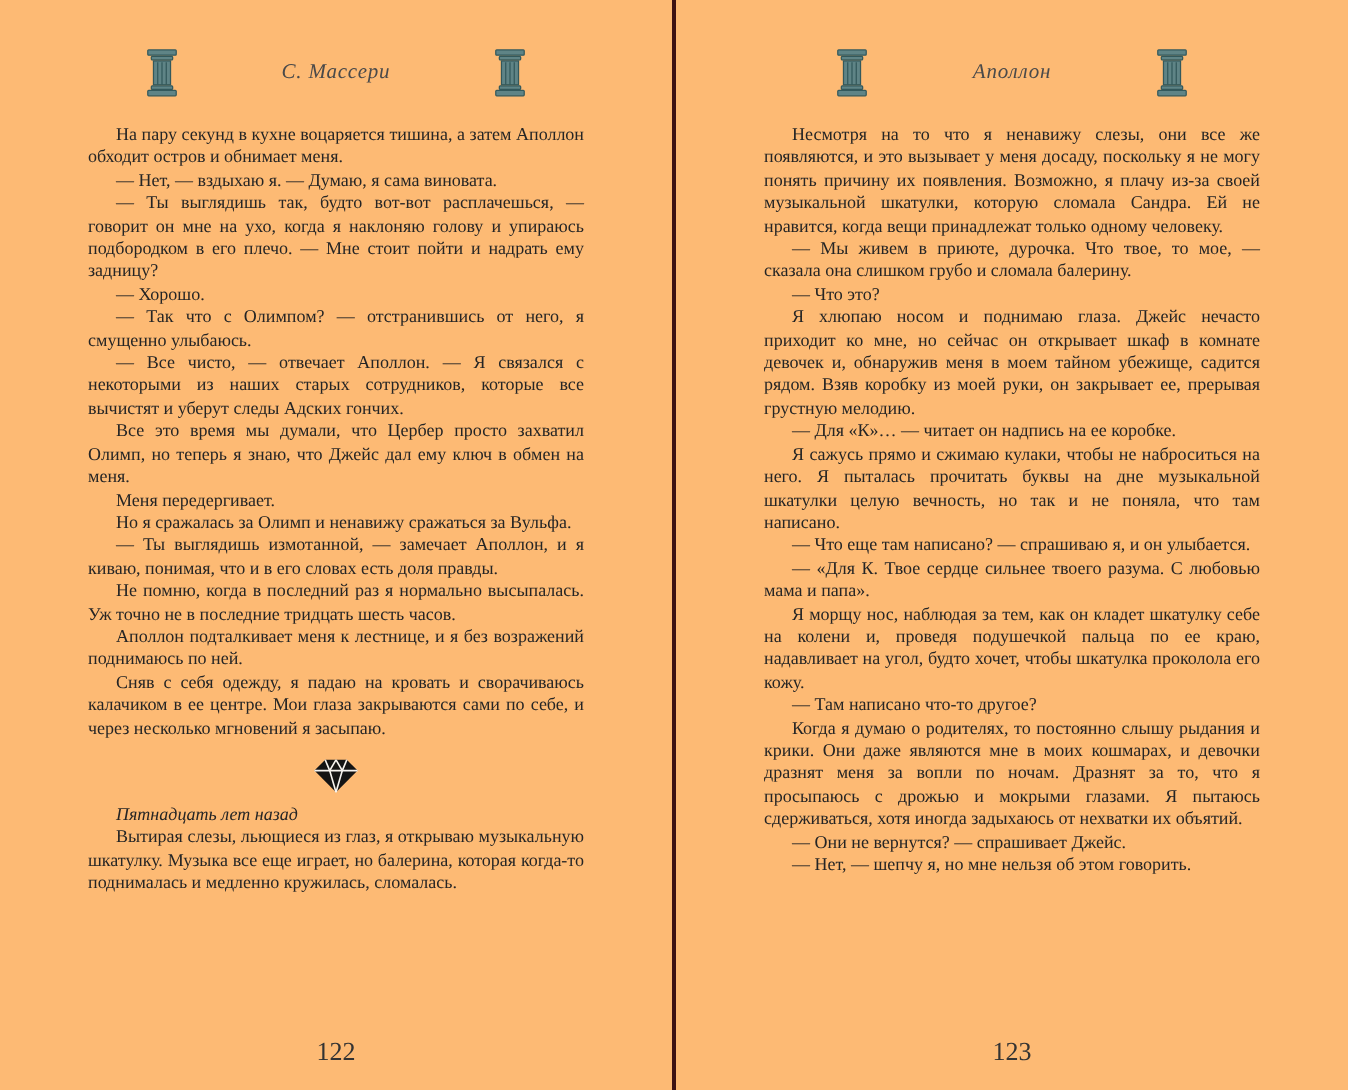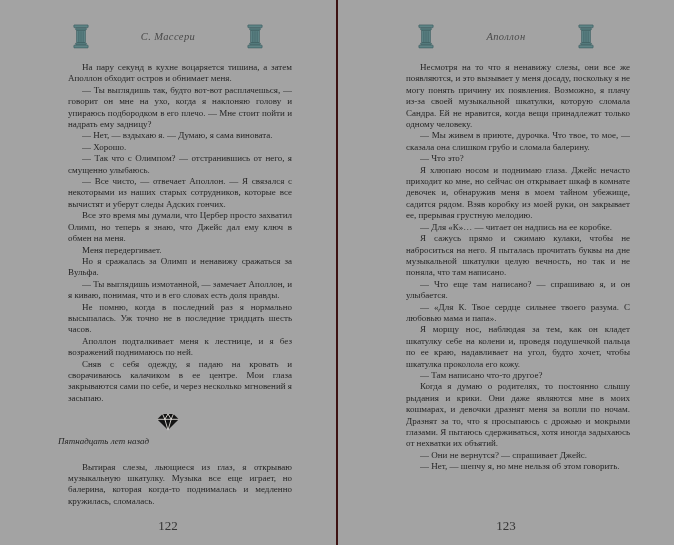--- a/index.html
+++ b/index.html
@@ -8,21 +8,21 @@
     font-family: "Liberation Serif", serif;
     background: #f7f4ef;
     overflow: hidden;
   }
   .spread { width: 674px; height: 545px; display: flex; }
   .page {
     flex: 1 1 0;
     position: relative;
     padding: 22px 44px 0 44px;
     overflow: hidden;
-    background: #a3a3a3;
+    background: #fdba74;
   }
   .divider { width: 2px; background: #3d1212; flex: 0 0 auto; }
   .page-header {
     display: flex;
     justify-content: center;
     align-items: center;
     gap: 52px;
     height: 28px;
     margin-bottom: 12px;
   }
@@ -34,22 +34,22 @@
     white-space: nowrap;
   }
   .column-icon { display: inline-flex; line-height: 0; }
   .page-body {
     font-size: 9px;
     line-height: 11.4px;
     color: #252525;
     text-align: justify;
     hyphens: auto;
   }
-  .para { text-indent: 14px; margin-left: 24px; }
-  .section-title { font-style: italic; text-indent: 14px; margin: 1px 0 14px 0; }
+  .para { text-indent: 14px; }
+  .section-title { font-style: italic; text-indent: 14px; margin: 1px 0 0 0; }
   .ornament { text-align: center; margin: 9px 0 5px 0; line-height: 0; }
   .page-number {
     position: absolute;
     bottom: 11px;
     left: 0; right: 0;
     text-align: center;
     font-size: 13px;
     color: #333333;
   }
 </style>
@@ -89,22 +89,22 @@
           <g stroke="#33595c" stroke-width="0.7">
             <line x1="6.6" y1="8" x2="6.6" y2="20.4"></line>
             <line x1="9" y1="8" x2="9" y2="20.4"></line>
             <line x1="11.4" y1="8" x2="11.4" y2="20.4"></line>
           </g>
         </svg>
       </span>
     </header>
     <div class="page-body" id="left-body">
         <p class="para">На пару секунд в кухне воцаряется тишина, а затем Аполлон обходит остров и обнимает меня.</p>
+        <p class="para">— Нет, — вздыхаю я. — Думаю, я сама виновата.</p>
         <p class="para">— Ты выглядишь так, будто вот-вот расплачешься, — говорит он мне на ухо, когда я наклоняю голову и упираюсь подбородком в его плечо. — Мне стоит пойти и надрать ему задницу?</p>
-        <p class="para">— Нет, — вздыхаю я. — Думаю, я сама виновата.</p>
         <p class="para">— Хорошо.</p>
         <p class="para">— Так что с Олимпом? — отстранившись от него, я смущенно улыбаюсь.</p>
         <p class="para">— Все чисто, — отвечает Аполлон. — Я связался с некоторыми из наших старых сотрудников, которые все вычистят и уберут следы Адских гончих.</p>
         <p class="para">Все это время мы думали, что Цербер просто захватил Олимп, но теперь я знаю, что Джейс дал ему ключ в обмен на меня.</p>
         <p class="para">Меня передергивает.</p>
         <p class="para">Но я сражалась за Олимп и ненавижу сражаться за Вульфа.</p>
         <p class="para">— Ты выглядишь измотанной, — замечает Аполлон, и я киваю, понимая, что и в его словах есть доля правды.</p>
         <p class="para">Не помню, когда в последний раз я нормально высыпалась. Уж точно не в последние тридцать шесть часов.</p>
         <p class="para">Аполлон подталкивает меня к лестнице, и я без возражений поднимаюсь по ней.</p>
         <p class="para">Сняв с себя одежду, я падаю на кровать и сворачиваюсь калачиком в ее центре. Мои глаза закрываются сами по себе, и через несколько мгновений я засыпаю.</p>

